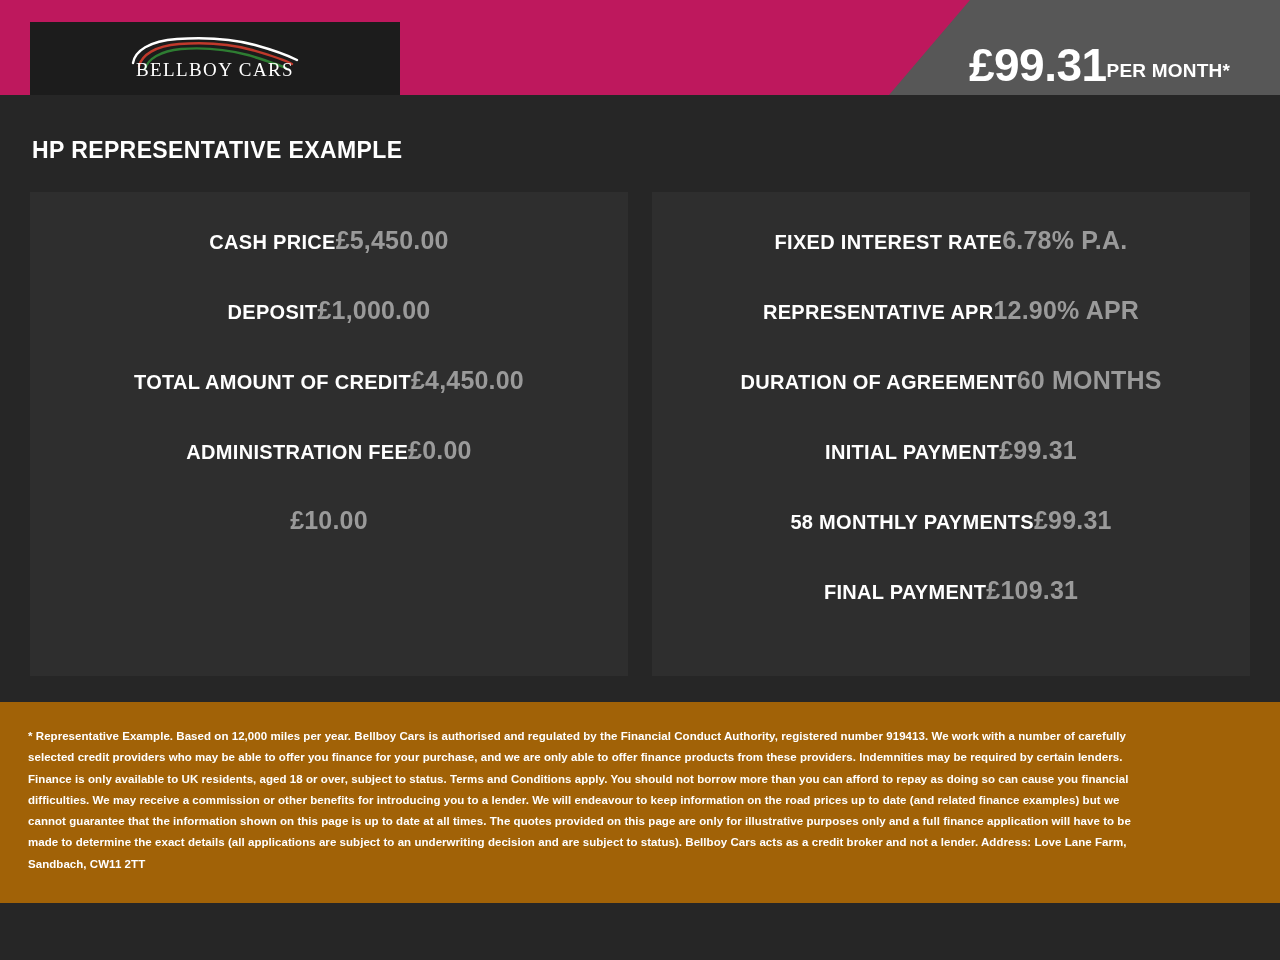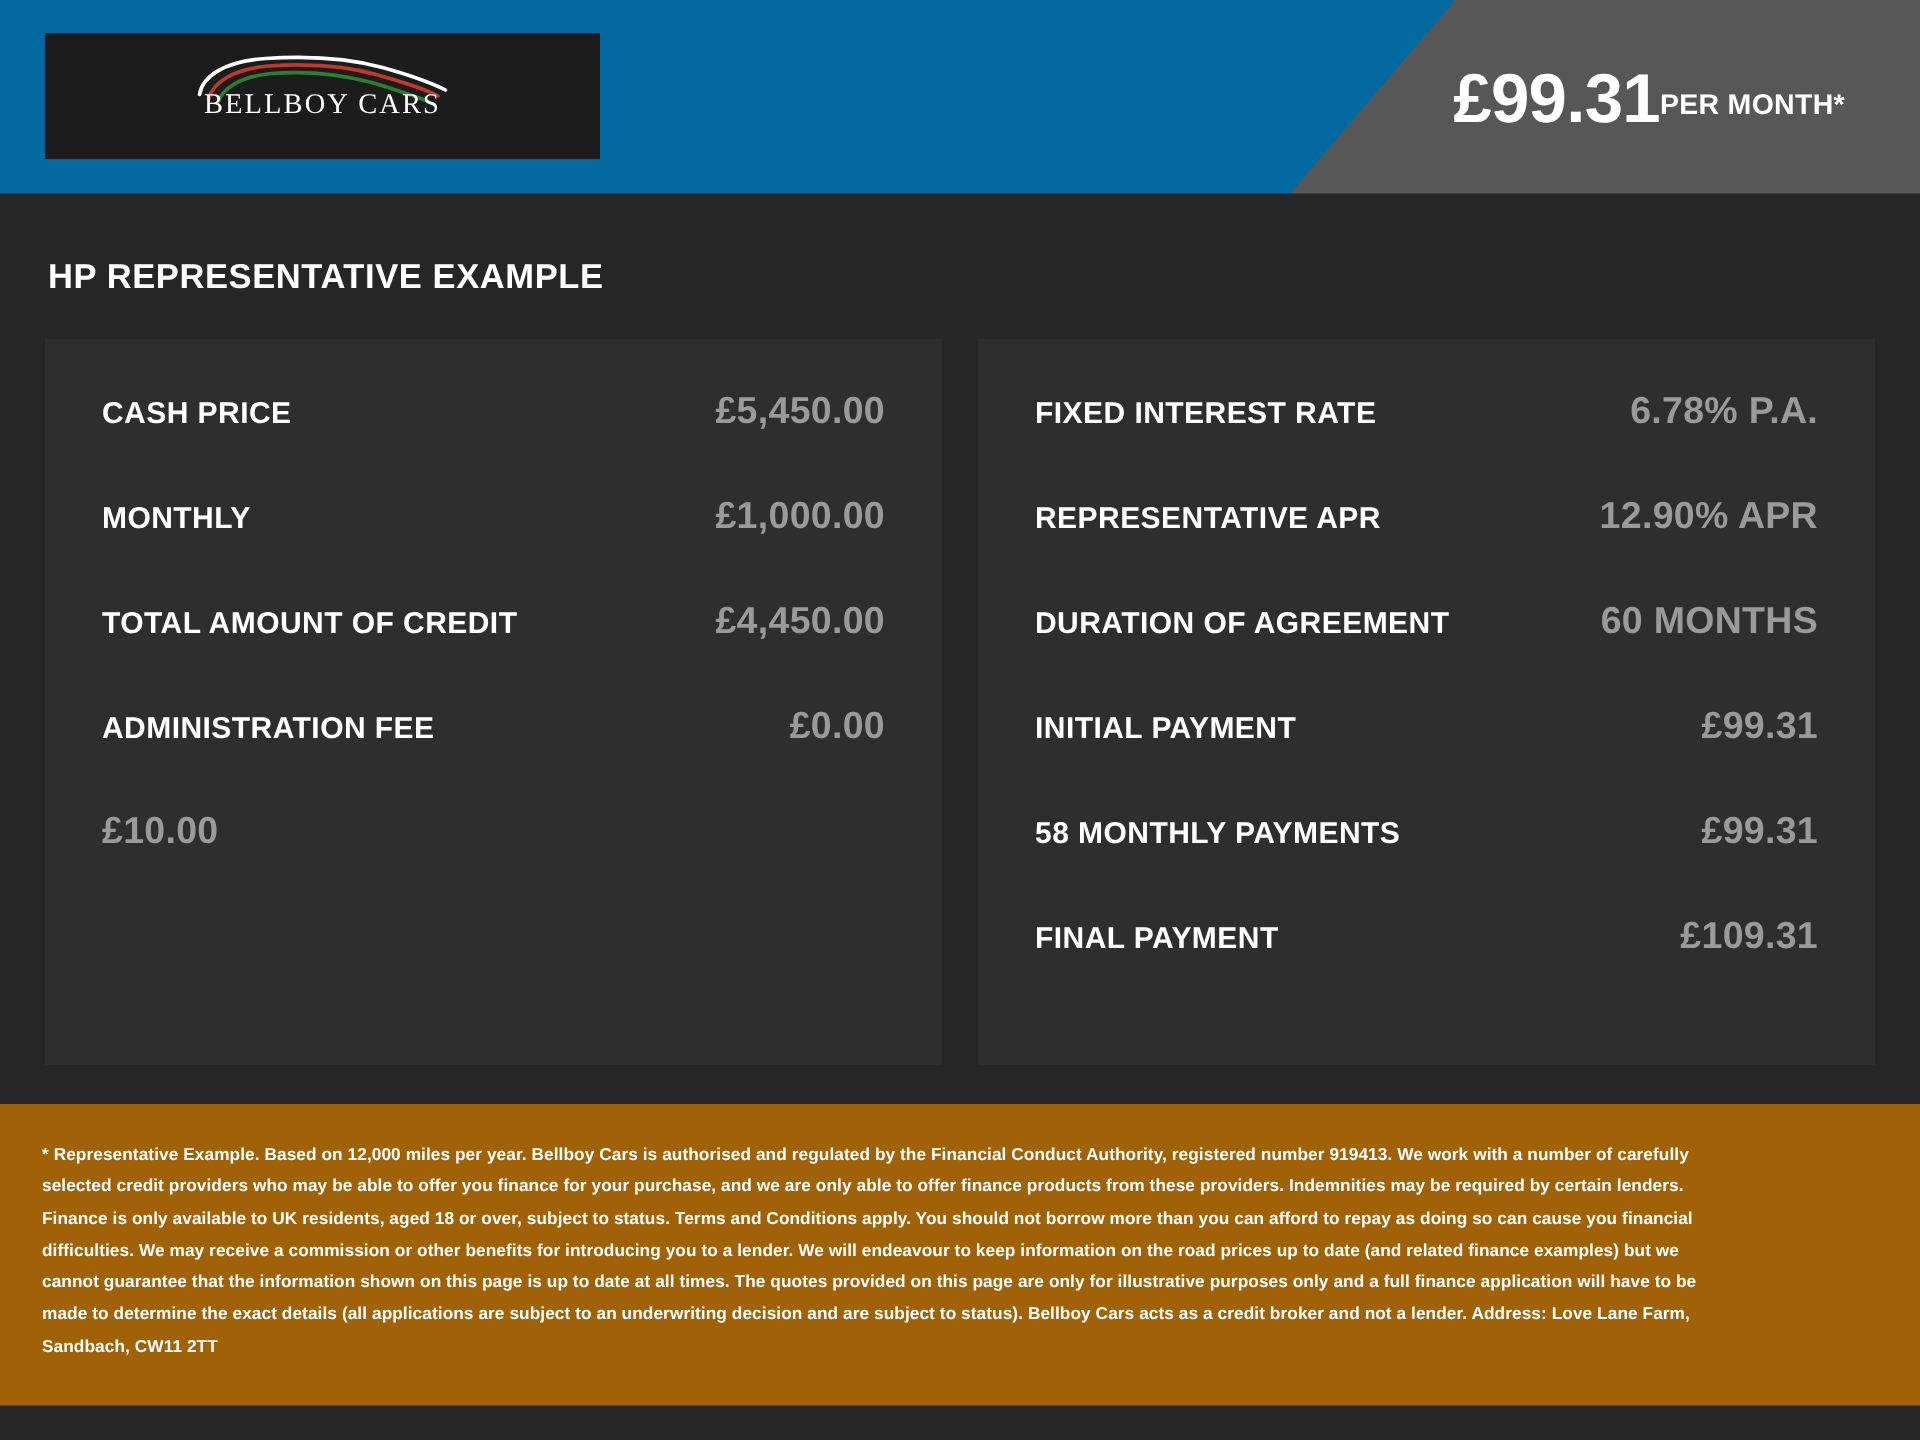--- a/index.html
+++ b/index.html
@@ -16,22 +16,22 @@
   .page {
     position: relative;
     width: 1280px;
     height: 960px;
     background: #262626;
   }
 
   
   .header {
     position: relative;
-    height: 129px;
-    background: #0369a1;
+    height: 95px;
+    background: #be185d;
     overflow: hidden;
   }
   .logo-box {
     position: absolute;
     left: 30px;
     top: 22px;
     width: 370px;
     height: 84px;
     background: #1c1c1c;
     display: flex;
@@ -107,21 +107,21 @@
   }
   .table-card {
     background: #2e2e2e;
     flex: 1;
     padding: 34px 38px 30px 38px;
     box-sizing: border-box;
   }
   .row {
     display: flex;
     align-items: baseline;
-    justify-content: space-between;
+    justify-content: center;
     height: 70px;
   }
   .row-label {
     color: #ffffff;
     font-size: 20px;
     font-weight: bold;
     letter-spacing: 0.3px;
     white-space: nowrap;
   }
   .row-value {
@@ -178,21 +178,21 @@
   <h1 class="section-title">HP REPRESENTATIVE EXAMPLE</h1>
 
   <div class="tables">
 
     <div class="table-card">
       <div class="row">
         <span class="row-label">CASH PRICE</span>
         <span class="row-value">£5,450.00</span>
       </div>
       <div class="row">
-        <span class="row-label">MONTHLY</span>
+        <span class="row-label">DEPOSIT</span>
         <span class="row-value">£1,000.00</span>
       </div>
       <div class="row">
         <span class="row-label">TOTAL AMOUNT OF CREDIT</span>
         <span class="row-value">£4,450.00</span>
       </div>
       <div class="row">
         <span class="row-label">ADMINISTRATION FEE</span>
         <span class="row-value">£0.00</span>
       </div>

